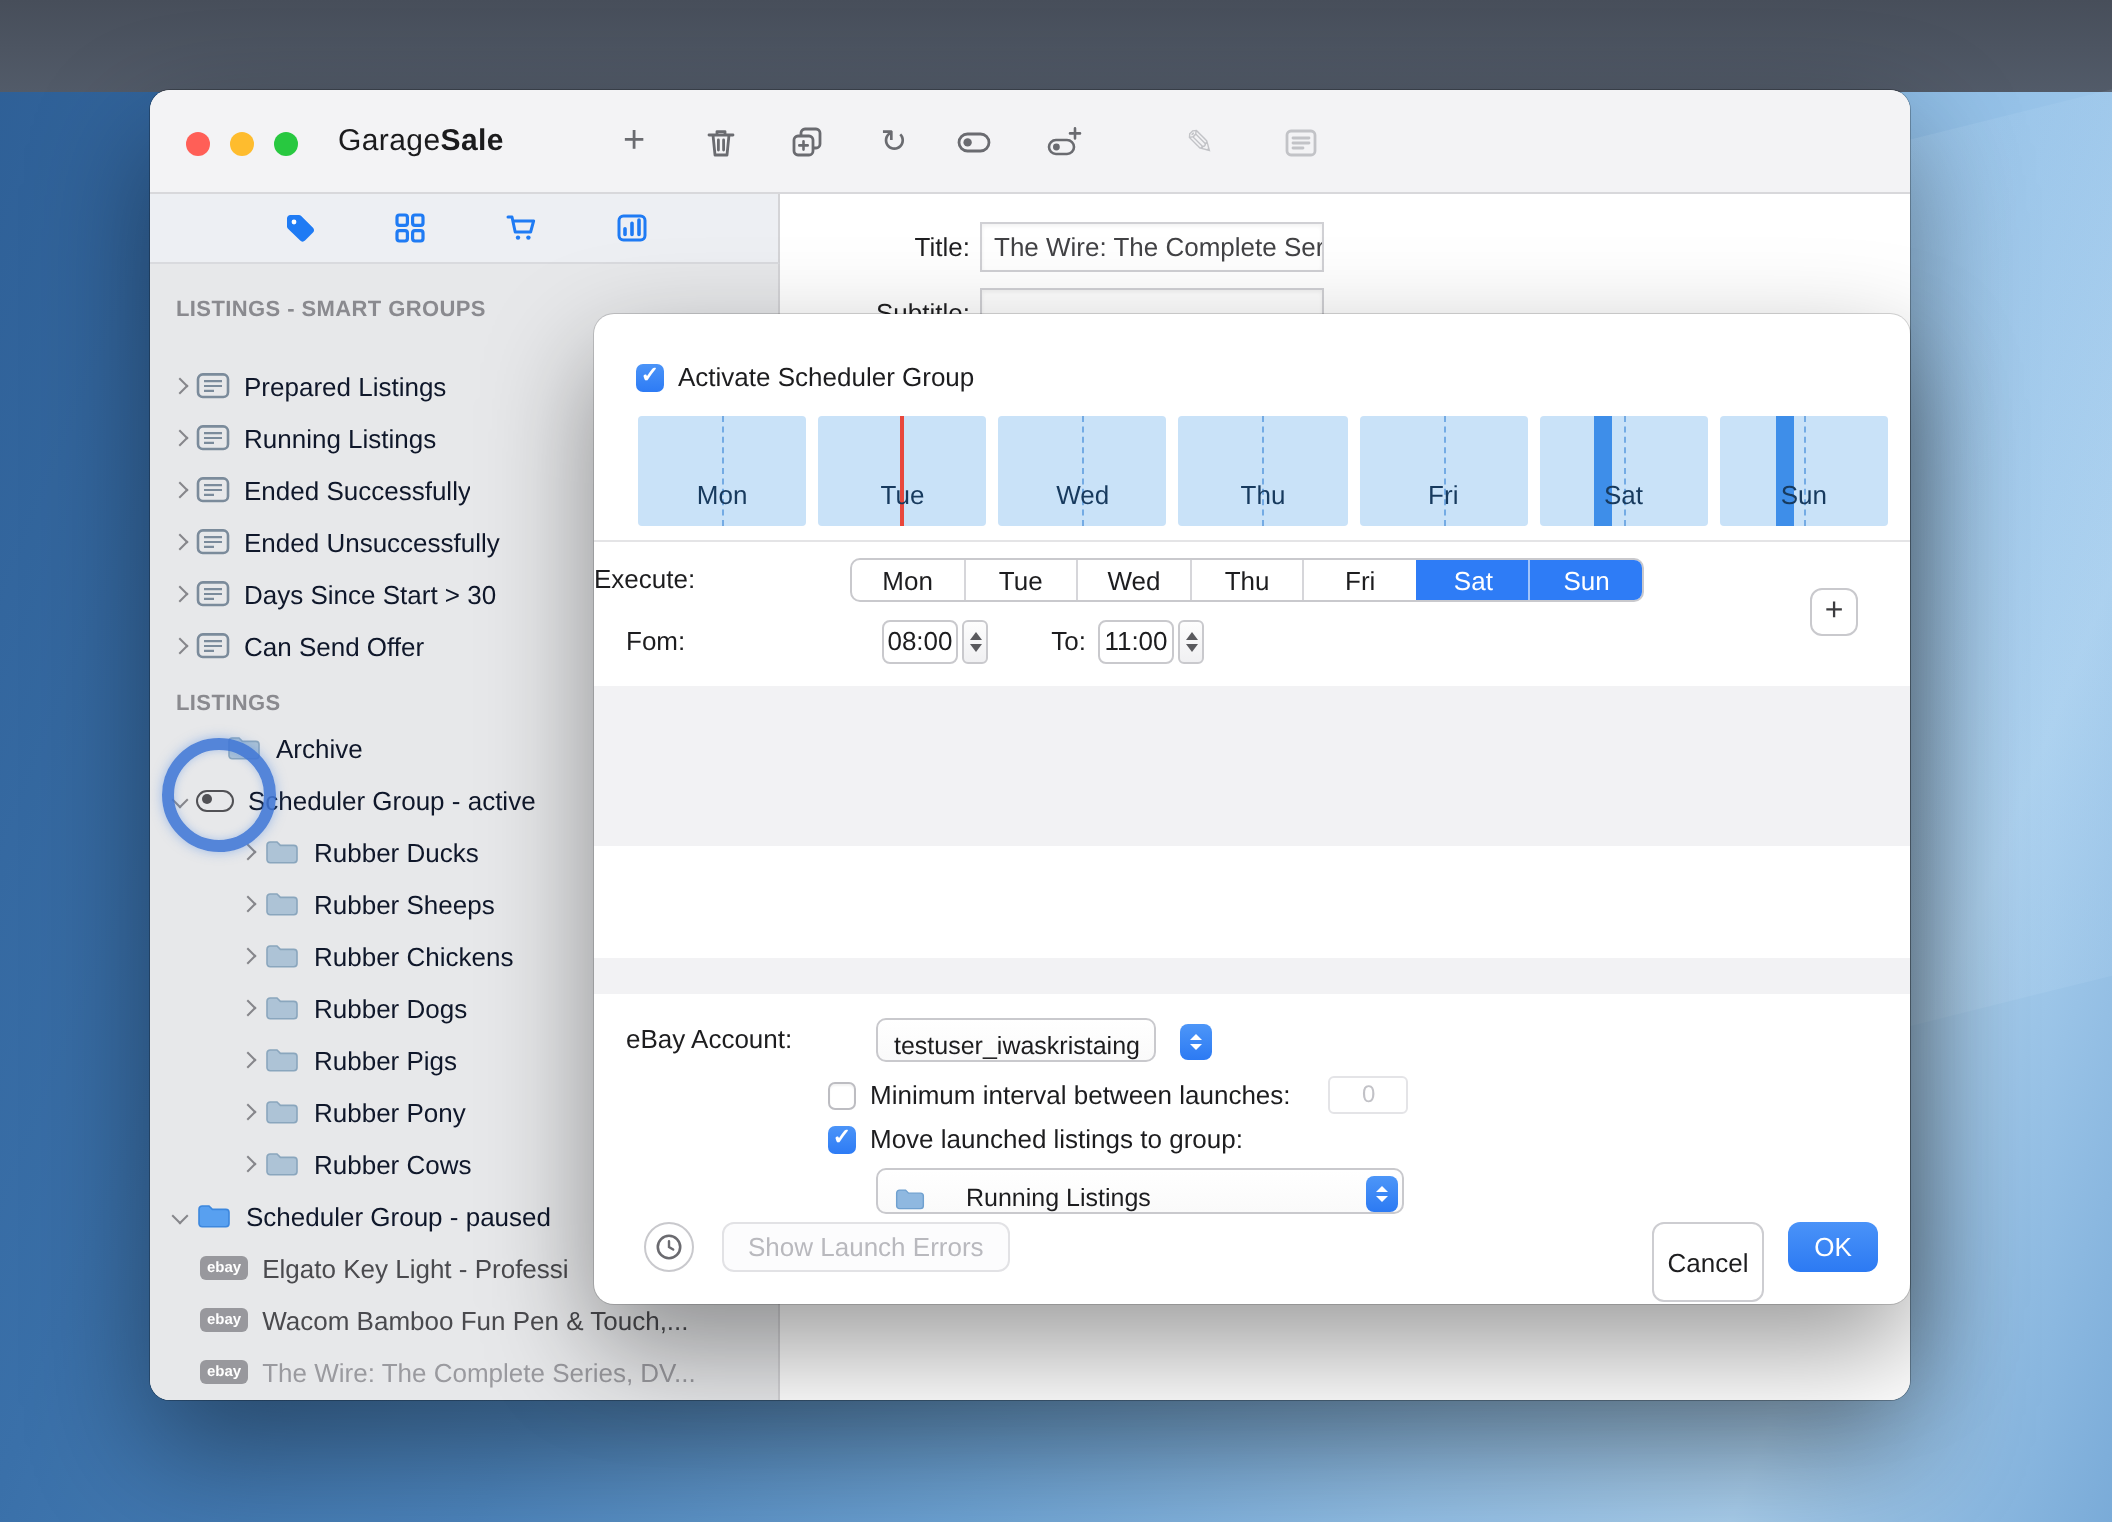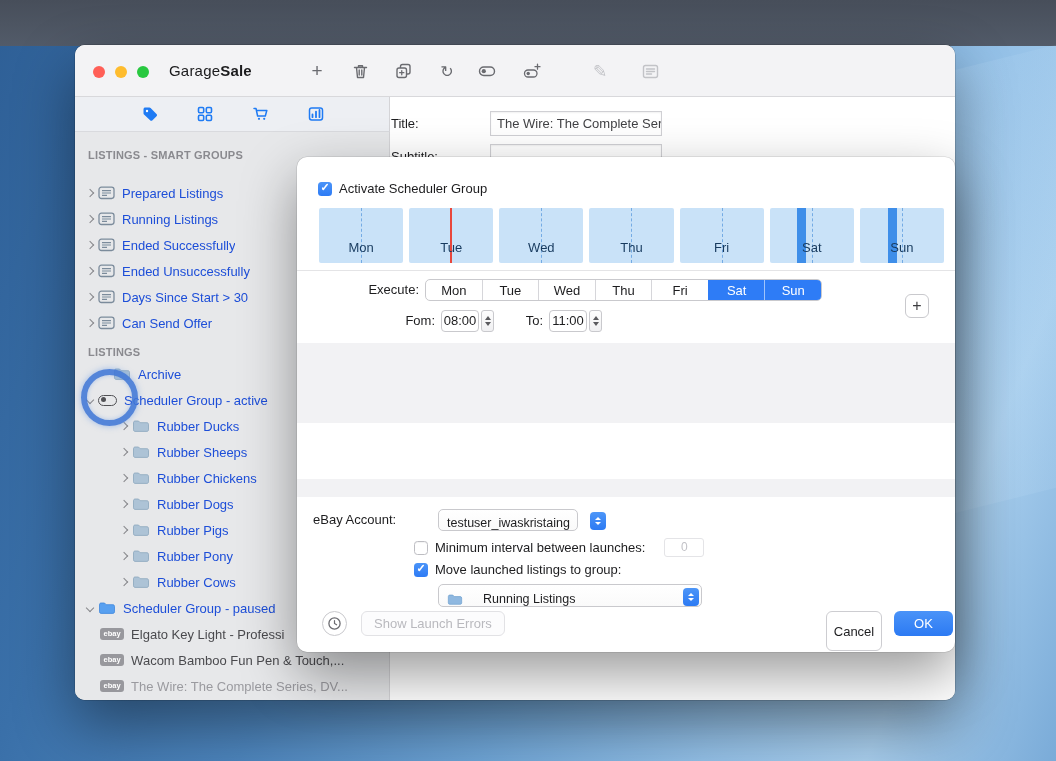--- a/index.html
+++ b/index.html
@@ -25,37 +25,37 @@
 
   .tabstrip{position:absolute;top:52px;left:0;width:315px;height:35px;background:#edeff3;
     border-bottom:1px solid #d9dade;border-right:1px solid #d4d4d7}
   .tab{position:absolute;top:5px;width:24px;height:24px;background:none;border:none;padding:3px}
 
   
   .sidebar{position:absolute;top:87px;left:0;width:315px;bottom:0;background:#e7e8ea;border-right:1px solid #d4d4d7;overflow:hidden}
   .sb-header{padding-left:13px;font-size:11px;font-weight:bold;color:#8a8a8f;letter-spacing:.2px}
   .sb-header.h1{margin-top:17px;margin-bottom:19px}
   .sb-header.h2{margin-top:10px;margin-bottom:3px}
-  .sb-row{height:26px;display:flex;align-items:center;padding-left:12px;font-size:13px;color:#1d4ed8}
+  .sb-row{height:26px;display:flex;align-items:center;padding-left:12px;font-size:13px;color:#0f172a}
   .sb-row.lvl2{padding-left:46px}
   .sb-row.arch{padding-left:38px}
   .sb-row.ebayrow{padding-left:25px;color:#4a4a4e}
   .sb-row.ebayrow.faded{color:#9a9a9f}
   .sb-label{margin-left:7px;white-space:nowrap;overflow:hidden}
   .chev{display:inline-block;width:6px;height:6px;border-right:1.6px solid #86868b;border-bottom:1.6px solid #86868b;
     transform:rotate(-45deg);flex:none}
   .chev.down{transform:rotate(45deg)}
   .icon{flex:none;display:inline-flex;margin-left:5px}
   .sw{width:19px;height:11px;border:1.5px solid #515155;border-radius:6px;position:relative;flex:none;margin-left:5px}
   .sw::after{content:"";position:absolute;left:1.5px;top:1px;width:5.5px;height:5.5px;border-radius:50%;background:#515155}
   .badge-ebay{flex:none;background:#98989d;color:#fff;font-size:7.5px;font-weight:bold;padding:2.5px 3.5px;border-radius:3px;line-height:1}
 
   
   .main{position:absolute;left:316px;top:52px;right:0;bottom:0;background:#fff}
-  .flabel{position:absolute;left:0;width:94px;font-size:13px;color:#1f1f21;line-height:25px}
+  .flabel{position:absolute;left:0;width:94px;text-align:right;font-size:13px;color:#1f1f21;line-height:25px}
   .tfield{position:absolute;left:99px;width:172px;height:25px;border:1px solid #d0d0d4;background:#fff;
     box-shadow:inset 0 1px 2px rgba(0,0,0,.06);font-size:13px;color:#424245;line-height:23px;padding:0 6px;
     white-space:nowrap;overflow:hidden}
 
   
   .dialog{position:absolute;left:297px;top:157px;width:658px;height:495px;background:#fff;border-radius:10px;
     box-shadow:0 22px 55px rgba(0,0,0,.4),0 0 0 .5px rgba(0,0,0,.15);z-index:40;font-size:13px;color:#1d1d1f}
   .cbrow{position:absolute;display:flex;align-items:center;gap:7px}
   .cb{width:14px;height:14px;border-radius:3.5px;flex:none;position:relative}
   .cb.on{background:linear-gradient(#4b94f8,#2d7bf5)}
@@ -65,21 +65,21 @@
 
   .daystrip{position:absolute;left:22px;right:11px;top:51px;height:55px;display:flex;gap:6px}
   .daycol{flex:1;background:#c9e2f8;border-radius:2px;position:relative;display:flex;align-items:flex-end;
     justify-content:center;padding-bottom:8px;font-size:13px;color:#173a5e}
   .daycol::before{content:"";position:absolute;left:50%;top:0;bottom:0;border-left:1px dashed #74abe4}
   .daycol.now::after{content:"";position:absolute;left:calc(50% - 1px);top:0;bottom:0;width:2px;background:#e8473c}
   .schedbar{position:absolute;left:33%;top:0;bottom:0;width:9px;background:#3e8ee9}
   .daylabel{position:relative;z-index:1}
 
   .sep{position:absolute;left:0;right:0;top:113px;border-top:1px solid #e4e4e6}
-  .rlabel{position:absolute;left:0;width:122px;text-align:right;line-height:24px}
+  .rlabel{position:absolute;left:0;width:122px;line-height:24px}
   .execrow{position:absolute;left:0;right:0;top:121px;height:24px}
   .seg{position:absolute;left:128px;top:1px;width:397px;height:22px;border:1px solid #c9c9cd;border-radius:5px;
     display:flex;overflow:hidden;background:#fff}
   .segi{flex:1;text-align:center;line-height:22px;font-size:13px;color:#1d1d1f}
   .segi + .segi{border-left:1px solid #d6d6da}
   .segi.sel{background:#2e7cf6;color:#fff;border-left-color:transparent}
   .segi.sel + .segi.sel{border-left:1px solid rgba(255,255,255,.55)}
   .addbtn{position:absolute;left:608px;top:137px;width:24px;height:24px;border:1px solid #c9c9cd;border-radius:6px;
     background:#fff;font-size:16px;color:#3c3c3f;line-height:20px;text-align:center;padding:0;font-family:inherit}
 
@@ -113,21 +113,21 @@
   .minifield{width:40px;height:19px;border:1px solid #e4e4e7;border-radius:3px;color:#c2c2c7;font-size:12px;
     text-align:center;line-height:17px;margin-left:12px}
   .grouppopup{left:141px;top:427px;width:264px;height:23px}
 
   .histbtn{position:absolute;left:25px;top:454px;width:25px;height:25px;border-radius:50%;border:1px solid #c9c9cd;
     background:#fff;display:flex;align-items:center;justify-content:center;padding:0}
   .ghostbtn{position:absolute;left:64px;top:454px;height:25px;padding:0 12px;border:1px solid #e2e2e5;border-radius:6px;
     background:#fcfcfd;color:#b9b9be;font-size:13px;font-family:inherit}
   .cancelbtn{position:absolute;left:529px;top:454px;width:56px;height:40px;border:1px solid #cdcdd1;border-radius:6px;
     background:#fff;color:#1d1d1f;font-size:13px;font-family:inherit}
-  .okbtn{position:absolute;left:597px;top:454px;width:59px;height:25px;border:none;border-radius:6px;
+  .okbtn{position:absolute;left:597px;top:454px;width:45px;height:25px;border:none;border-radius:6px;
     background:linear-gradient(#4a93f8,#2c7af3);color:#fff;font-size:13px;font-family:inherit}
 
   .annotation{position:absolute;left:81px;top:369px;width:57px;height:57px;border:6.5px solid rgba(64,118,214,.88);
     border-radius:50%;z-index:60;box-shadow:0 0 6px rgba(80,140,230,.5),inset 0 0 4px rgba(80,140,230,.4);pointer-events:none}
 </style>
 </head>
 <body>
 
 <div class="stage">
   <div class="wp-strip"></div>

